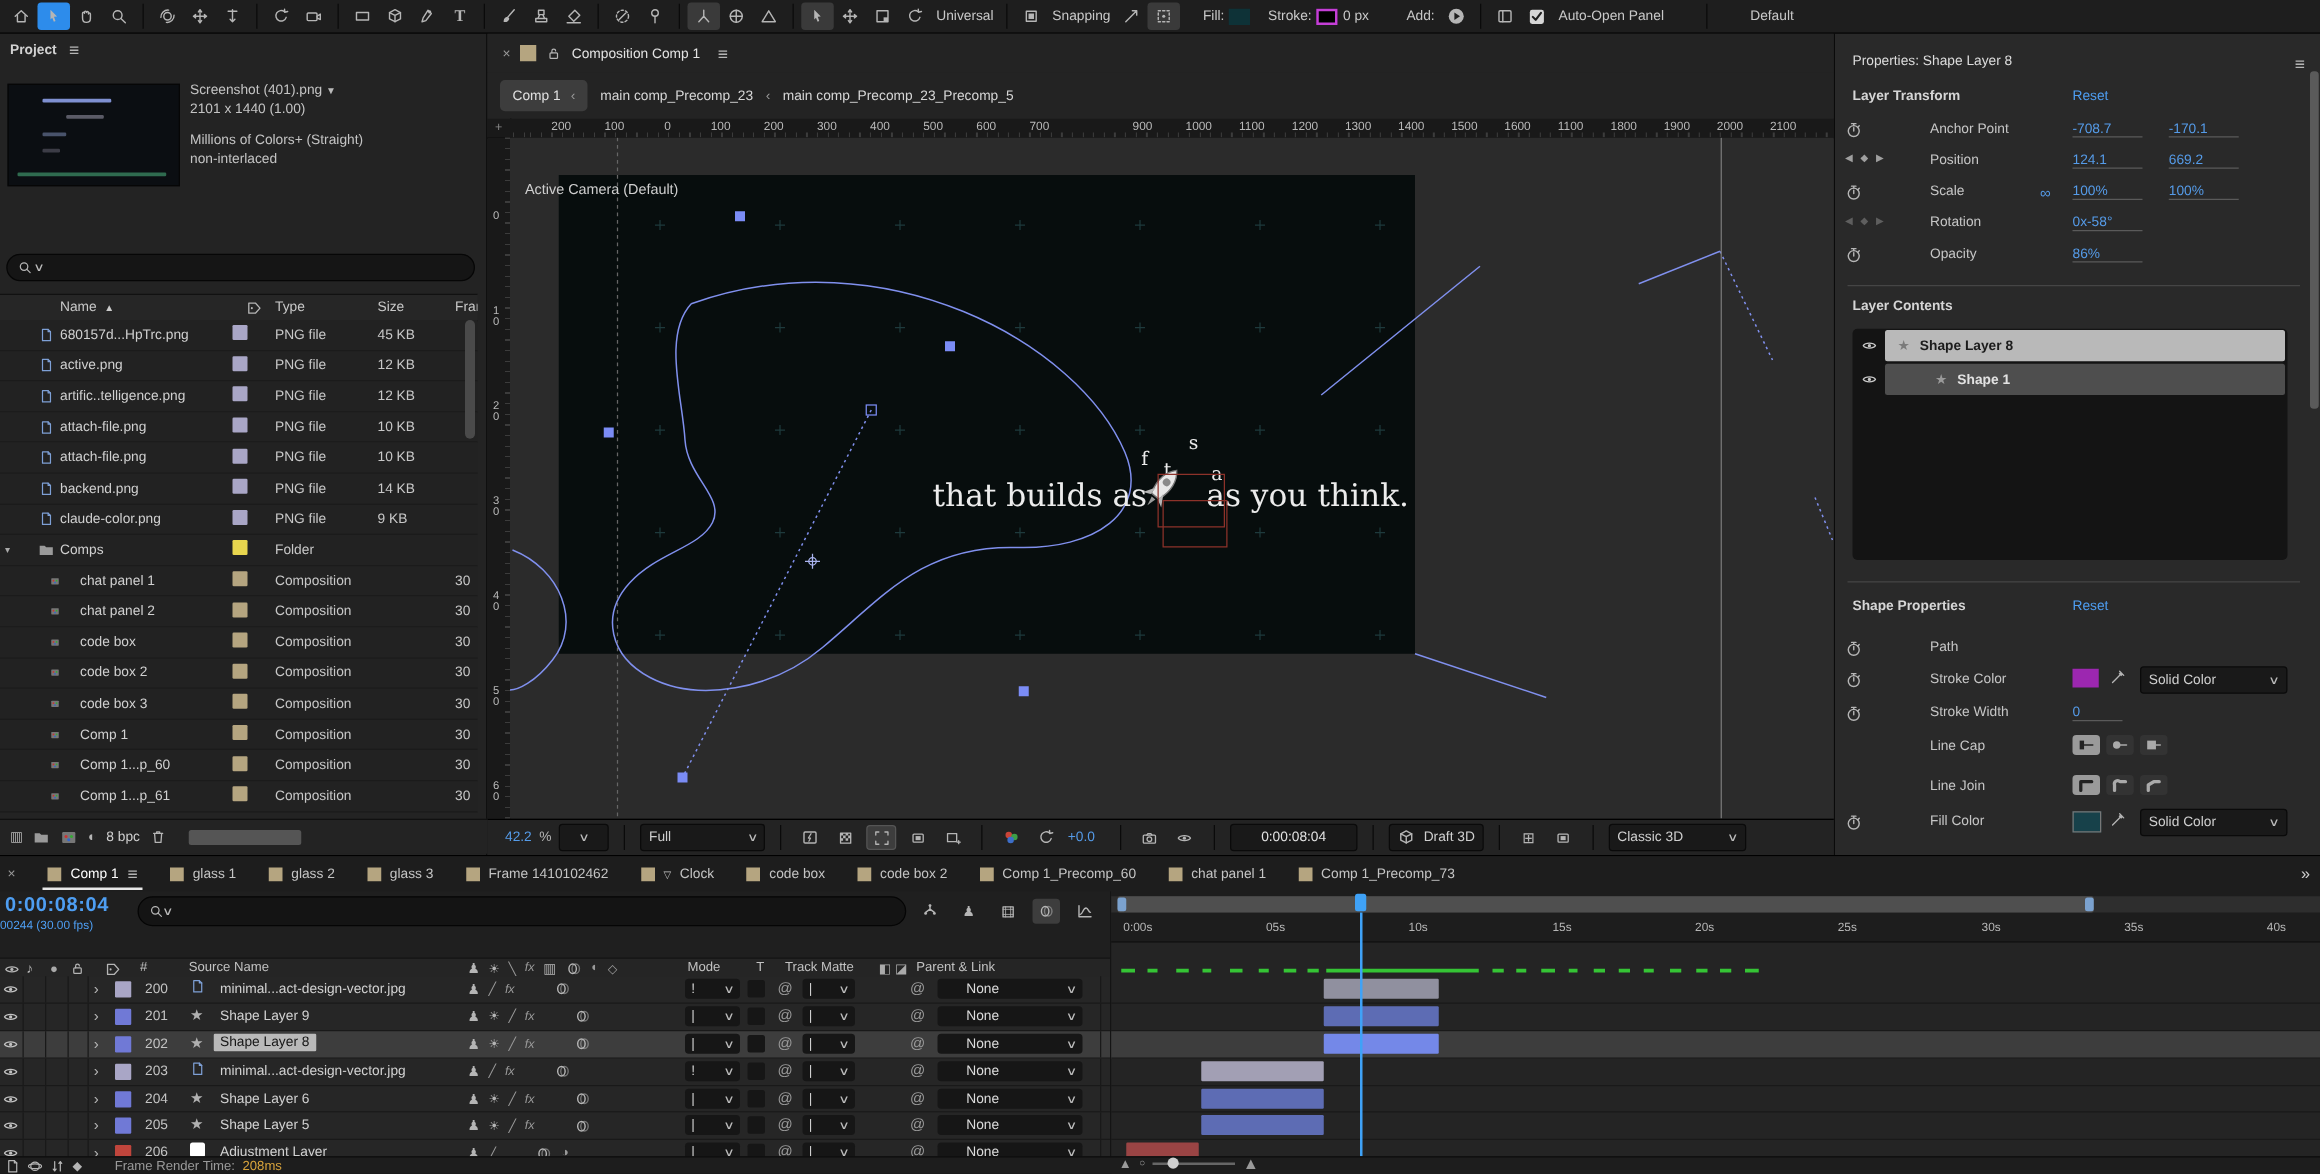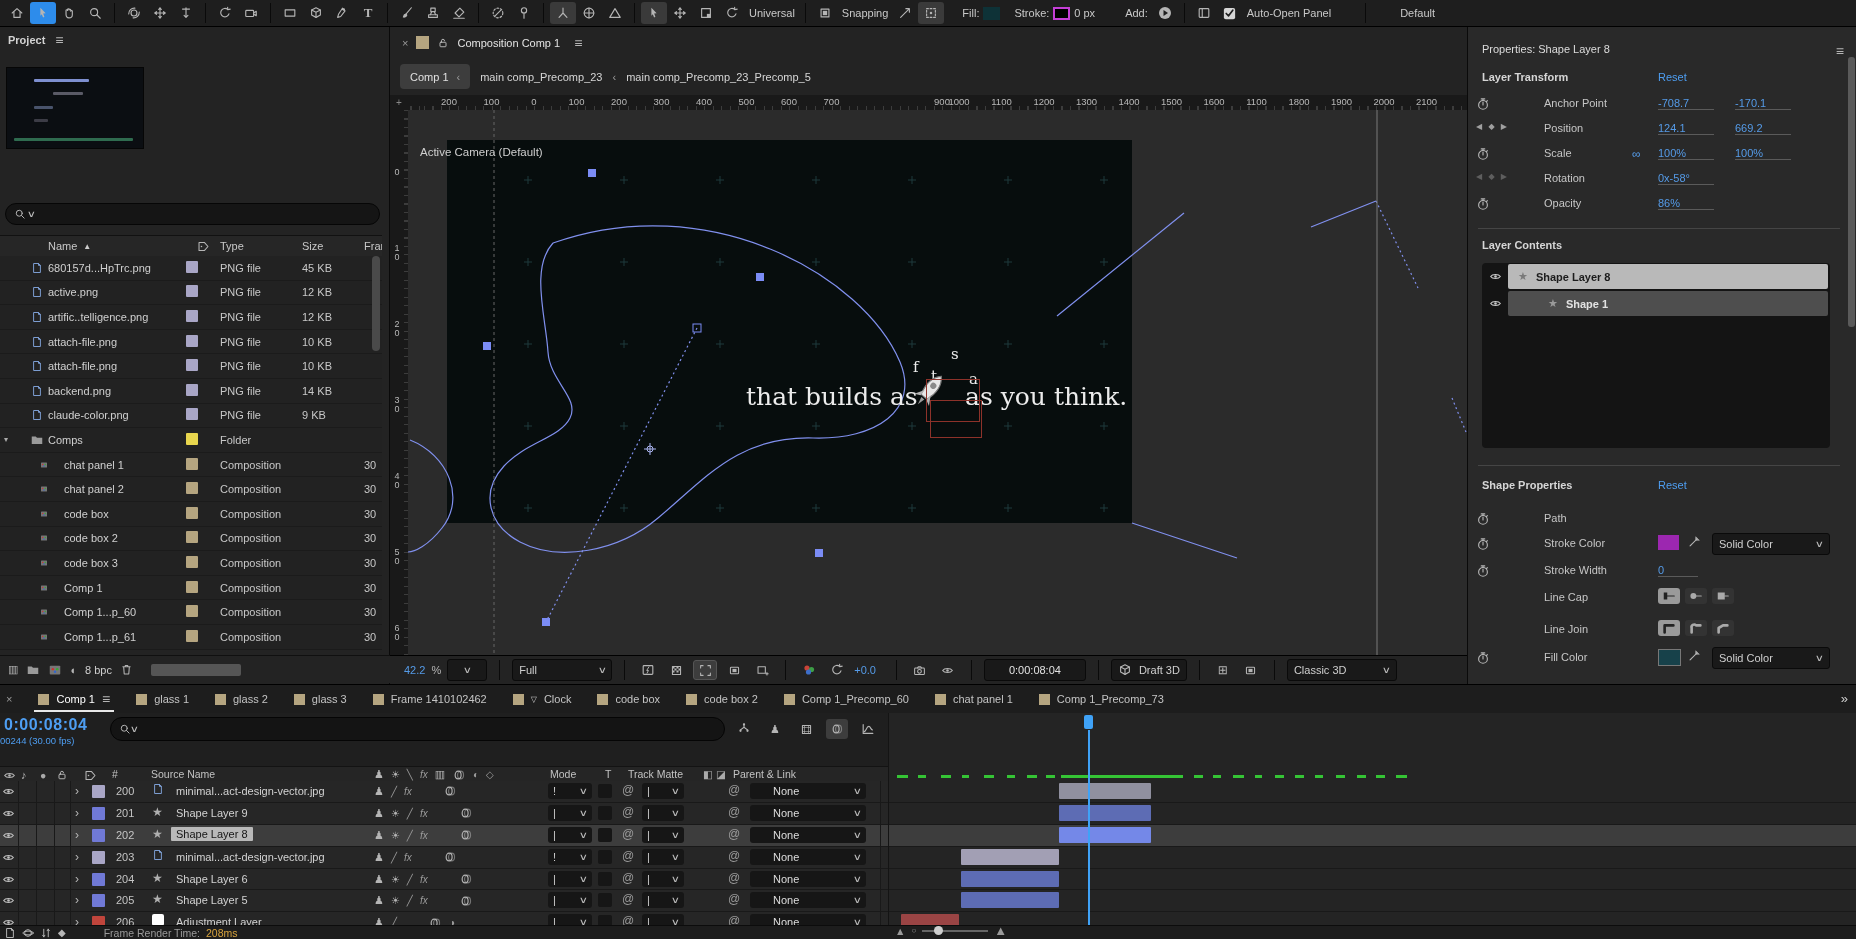--- a/index.html
+++ b/index.html
@@ -401,20 +401,30 @@
         <span style="font-size:14px;letter-spacing:0">≡</span>
       </span>
   </div>
   <div id="proj-thumb" class="abs">
       <div class="thumbline" style="top: 14%; left: 20%; width: 40%; background: rgb(126, 143, 208);"></div>
       <div class="thumbline" style="top: 30%; left: 34%; width: 22%; background: rgb(90, 90, 102);"></div>
       <div class="thumbline" style="top: 48%; left: 20%; width: 14%; background: rgb(73, 83, 107);"></div>
       <div class="thumbline" style="top: 64%; left: 20%; width: 10%; background: rgb(60, 60, 70);"></div>
       <div class="thumbline" style="top: 88%; left: 5%; width: 88%; background: rgb(47, 107, 79);"></div>
     </div>
+  <div id="proj-info" class="abs">
+    <div class="row" style="gap:3px">
+        <span>Screenshot (401).png</span>
+        <span style="font-size:8px;color:#bbb">▼</span>
+      </div>
+    <div>2101 x 1440 (1.00)</div>
+    <div style="height:10px"></div>
+    <div>Millions of Colors+ (Straight)</div>
+    <div>non-interlaced</div>
+  </div>
   <div id="proj-search" class="abs">
     <span class="ic">
         <svg width="12" height="12" viewBox="0 0 16 16" fill="none" stroke="currentColor" stroke-width="1.3" stroke-linecap="round" stroke-linejoin="round">
           <circle cx="7" cy="7" r="4"></circle>
           <path d="M10,10 L13.5,13.5"></path>
         </svg>
       </span>
     <span class="caret">∨</span>
   </div>
   <div id="proj-cols" class="abs pgrid">
@@ -736,21 +746,21 @@
       <span class="rnum" style="left: 83.5px;">100</span>
       <span class="rnum" style="left: 126px;">0</span>
       <span class="rnum" style="left: 168.5px;">100</span>
       <span class="rnum" style="left: 211px;">200</span>
       <span class="rnum" style="left: 253.5px;">300</span>
       <span class="rnum" style="left: 296px;">400</span>
       <span class="rnum" style="left: 338.5px;">500</span>
       <span class="rnum" style="left: 381px;">600</span>
       <span class="rnum" style="left: 423.5px;">700</span>
       <span class="rnum" style="left: 466px; margin-top: 38px;">800</span>
-      <span class="rnum" style="left: 534px;">900</span>
+      <span class="rnum" style="left: 506px;">900</span>
       <span class="rnum" style="left: 551px;">1000</span>
       <span class="rnum" style="left: 593.5px;">1100</span>
       <span class="rnum" style="left: 636px;">1200</span>
       <span class="rnum" style="left: 678.5px;">1300</span>
       <span class="rnum" style="left: 721px;">1400</span>
       <span class="rnum" style="left: 763.5px;">1500</span>
       <span class="rnum" style="left: 806px;">1600</span>
       <span class="rnum" style="left: 848.5px;">1100</span>
       <span class="rnum" style="left: 891px;">1800</span>
       <span class="rnum" style="left: 933.5px;">1900</span>
@@ -1659,20 +1669,37 @@
           <span class="pick" style="left: 728px;">@</span>
           <span class="mchip" style="left: 750px; width: 116px;">
             <span style="color:#dcdcdc;margin-left:18px">None</span>
             <span class="caret">∨</span>
           </span>
         </div>
       </div>
   </div>
 
   <div id="tl-graph">
+    <div id="tl-ruler">
+      <div id="workarea">
+        <div id="workbar" style="left: 0.5%; width: 80.8%;">
+            <span class="wahandle" style="left: 0px;"></span>
+            <span class="wahandle" style="right: 0px;"></span>
+          </div>
+      </div>
+    <span class="tl-lab" style="left: 1%;">0:00s</span>
+        <span class="tl-lab" style="left: 12.8%;">05s</span>
+        <span class="tl-lab" style="left: 24.6%;">10s</span>
+        <span class="tl-lab" style="left: 36.5%;">15s</span>
+        <span class="tl-lab" style="left: 48.3%;">20s</span>
+        <span class="tl-lab" style="left: 60.1%;">25s</span>
+        <span class="tl-lab" style="left: 72%;">30s</span>
+        <span class="tl-lab" style="left: 83.8%;">35s</span>
+        <span class="tl-lab" style="left: 95.6%;">40s</span>
+      </div>
     <div id="cachebar">
         <span class="cseg" style="left: 0.8%; width: 1.2%;"></span>
         <span class="cseg" style="left: 3%; width: 0.8%;"></span>
         <span class="cseg" style="left: 5.4%; width: 1%;"></span>
         <span class="cseg" style="left: 7.6%; width: 0.7%;"></span>
         <span class="cseg" style="left: 9.8%; width: 1.1%;"></span>
         <span class="cseg" style="left: 12.2%; width: 0.8%;"></span>
         <span class="cseg" style="left: 14.3%; width: 1%;"></span>
         <span class="cseg" style="left: 16.2%; width: 1%;"></span>
         <span class="cseg" style="left: 17.8%; width: 12.6%;"></span>
@@ -1729,21 +1756,21 @@
         </svg>
       </span>
     <span class="ic">
         <svg width="12" height="12" viewBox="0 0 16 16" fill="none" stroke="currentColor" stroke-width="1.3" stroke-linecap="round" stroke-linejoin="round">
           <path d="M5,3 V13 M5,13 L3.5,11 M5,13 L6.5,11 M11,13 V3 M11,3 L9.5,5 M11,3 L12.5,5"></path>
         </svg>
       </span>
     <span class="ic">
         <span style="font-size:10px">◆</span>
       </span>
-    <span style="margin-left:32px;color:#9a9a9a">Frame Render Time:</span>
+    <span style="margin-left:20px;color:#9a9a9a">Frame Render Time:</span>
     <span id="frt-val">208ms</span>
     <span id="zoomslider">
       <span>▲</span>
         <span style="font-size:8px">○</span>
         <span class="track">
           <span class="knob"></span>
         </span>
         <span style="font-size:13px">▲</span>
     </span>
   </div>

